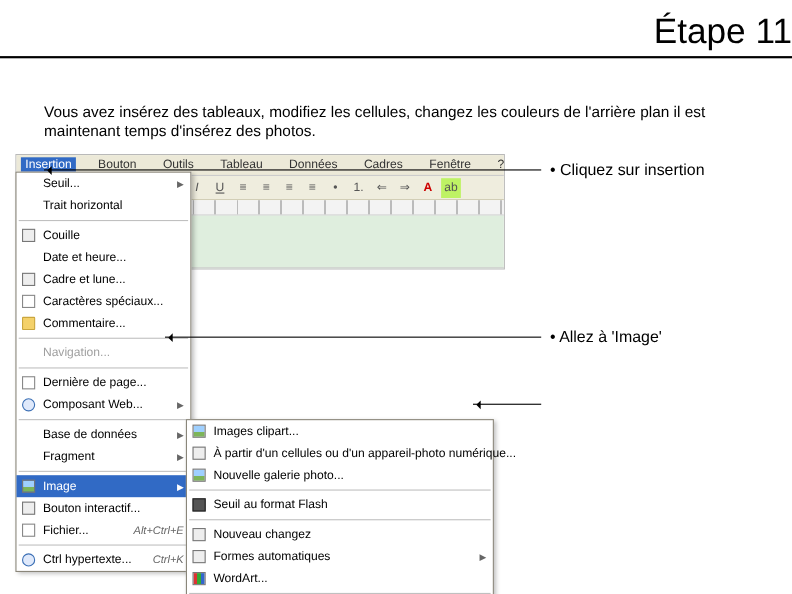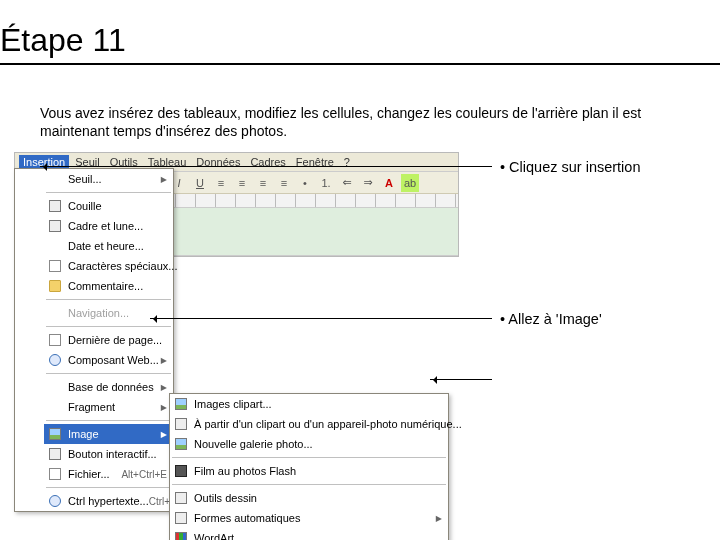--- a/index.html
+++ b/index.html
@@ -5,24 +5,24 @@
   * { box-sizing: border-box; margin: 0; padding: 0; }
   body {
     width: 720px;
     height: 540px;
     background: #fff;
     font-family: Arial, sans-serif;
     position: relative;
     overflow: hidden;
   }
   .title {
-    text-align: left;
+    text-align: right;
     font-size: 32px;
     font-weight: 400;
-    padding: 22px 0 4px 0;
+    padding: 10px 0 4px 0;
     border-bottom: 2px solid #000;
     margin: 0 0 6px 0;
   }
   .intro {
     font-size: 14px;
     padding: 0 40px 8px 40px;
     line-height: 1.25;
     margin-top: 40px;
   }
   .canvas {
@@ -36,21 +36,21 @@
     width: 445px;
     background: #fff;
     border: 1px solid #b9b9b9;
     font-size: 11px;
     color: #333;
   }
   .menubar {
     background: #ece9d8;
     border-bottom: 1px solid #ccc;
     display: flex;
-    gap: 2px;
+    gap: 16px;
     padding: 2px 4px;
     font-size: 11px;
   }
   .menubar span { padding: 1px 4px; filter: blur(0.4px); }
   .menubar span.active { background: #316ac5; color:#fff; }
   .toolbar-row {
     background: #efedde;
     border-bottom: 1px solid #cfcab2;
     height: 22px;
     display: flex;
@@ -82,40 +82,39 @@
   
   .dropdown {
     position:absolute;
     left: 14px;
     top: 20px;
     width: 160px;
     background: #fff;
     border: 1px solid #8a867a;
     box-shadow: 2px 2px 4px rgba(0,0,0,.25);
     font-size: 11px;
-    padding-left: 29px;
   }
   .dd-row {
     display:flex; align-items:center;
     height: 20px;
     padding: 0 6px 0 24px;
     position:relative;
     white-space: nowrap;
     filter: blur(0.3px);
   }
   .dd-row.hovered { background:#316ac5; color:#fff; }
   .dd-row.disabled { color:#a0a0a0; }
   .dd-sep { height:1px; background:#c0c0c0; margin:3px 2px; }
   .dd-icon {
     position:absolute; left:4px; width:14px; height:14px;
     display:flex; align-items:center; justify-content:center;
   }
   .dd-arrow { margin-left:auto; font-size:8px; color:#666; }
   .dd-row.hovered .dd-arrow{color:#fff;}
-  .sc { margin-left:auto; font-size:10px; color:#666; }
+  .sc { margin-left:auto; font-size:10px; color:#666;font-style:italic; }
 
   .submenu {
     position:absolute;
     left: 169px;
     top: 245px;
     width: 280px;
     background:#fff;
     border:1px solid #8a867a;
     box-shadow: 2px 2px 4px rgba(0,0,0,.25);
     font-size:11px;
@@ -149,21 +148,21 @@
 <body>
 
 <h1 class="title">Étape 11</h1>
 <p class="intro">Vous avez insérez des tableaux, modifiez les cellules, changez les couleurs de l'arrière plan il est maintenant temps d'insérez des photos.</p>
 
 <div class="canvas">
 
   <div class="screenshot">
     <div class="menubar" id="menubar">
         <span class="active">Insertion</span>
-        <span>Seuil</span>
+        <span>Bouton</span>
         <span>Outils</span>
         <span>Tableau</span>
         <span>Données</span>
         <span>Cadres</span>
         <span>Fenêtre</span>
         <span>?</span>
       </div>
     <div class="toolbar-row">
       <div class="tb-sel" style="width:90px"></div>
       <div class="tb-sel" style="width:34px"></div>
@@ -191,35 +190,38 @@
     </div>
     <div class="ruler"></div>
     <div class="doc-body"></div>
   </div>
 
   <div class="dropdown" id="dropdown">
       <div class="dd-row">
         <span>Seuil...</span>
         <span class="dd-arrow">▶</span>
       </div>
+      <div class="dd-row">
+        <span>Trait horizontal</span>
+      </div>
       <div class="dd-sep"></div>
       <div class="dd-row">
         <span class="dd-icon">
           <span class="ico ico-square"></span>
         </span>
         <span>Couille</span>
       </div>
       <div class="dd-row">
+        <span>Date et heure...</span>
+      </div>
+      <div class="dd-row">
         <span class="dd-icon">
           <span class="ico ico-square"></span>
         </span>
         <span>Cadre et lune...</span>
-      </div>
-      <div class="dd-row">
-        <span>Date et heure...</span>
       </div>
       <div class="dd-row">
         <span class="dd-icon">
           <span class="ico ico-doc"></span>
         </span>
         <span>Caractères spéciaux...</span>
       </div>
       <div class="dd-row">
         <span class="dd-icon">
           <span class="ico ico-folder"></span>
@@ -288,41 +290,41 @@
       <div class="dd-row">
         <span class="dd-icon">
           <span class="ico ico-pic"></span>
         </span>
         <span>Images clipart...</span>
       </div>
       <div class="dd-row">
         <span class="dd-icon">
           <span class="ico ico-square"></span>
         </span>
-        <span>À partir d'un clipart ou d'un appareil-photo numérique...</span>
+        <span>À partir d'un cellules ou d'un appareil-photo numérique...</span>
       </div>
       <div class="dd-row">
         <span class="dd-icon">
           <span class="ico ico-pic"></span>
         </span>
         <span>Nouvelle galerie photo...</span>
       </div>
       <div class="dd-sep"></div>
       <div class="dd-row">
         <span class="dd-icon">
           <span class="ico ico-video"></span>
         </span>
-        <span>Film au photos Flash</span>
-      </div>
-      <div class="dd-sep"></div>
-      <div class="dd-row">
-        <span class="dd-icon">
-          <span class="ico ico-square"></span>
-        </span>
-        <span>Outils dessin</span>
+        <span>Seuil au format Flash</span>
+      </div>
+      <div class="dd-sep"></div>
+      <div class="dd-row">
+        <span class="dd-icon">
+          <span class="ico ico-square"></span>
+        </span>
+        <span>Nouveau changez</span>
       </div>
       <div class="dd-row">
         <span class="dd-icon">
           <span class="ico ico-square"></span>
         </span>
         <span>Formes automatiques</span>
         <span class="dd-arrow">▶</span>
       </div>
       <div class="dd-row">
         <span class="dd-icon">

